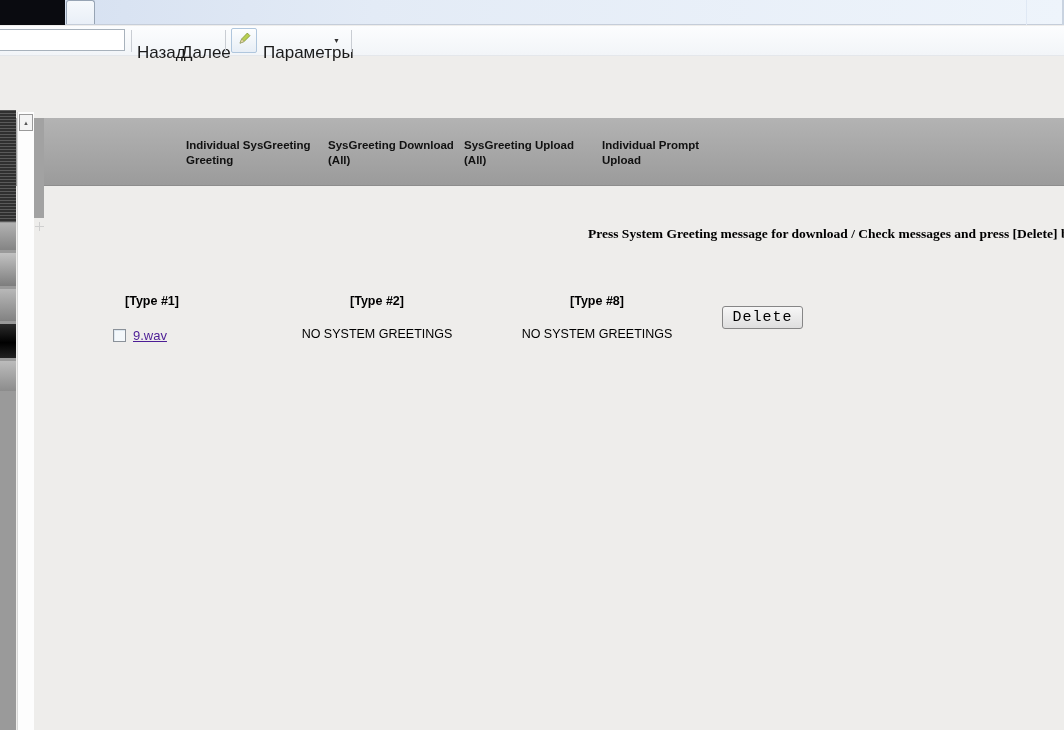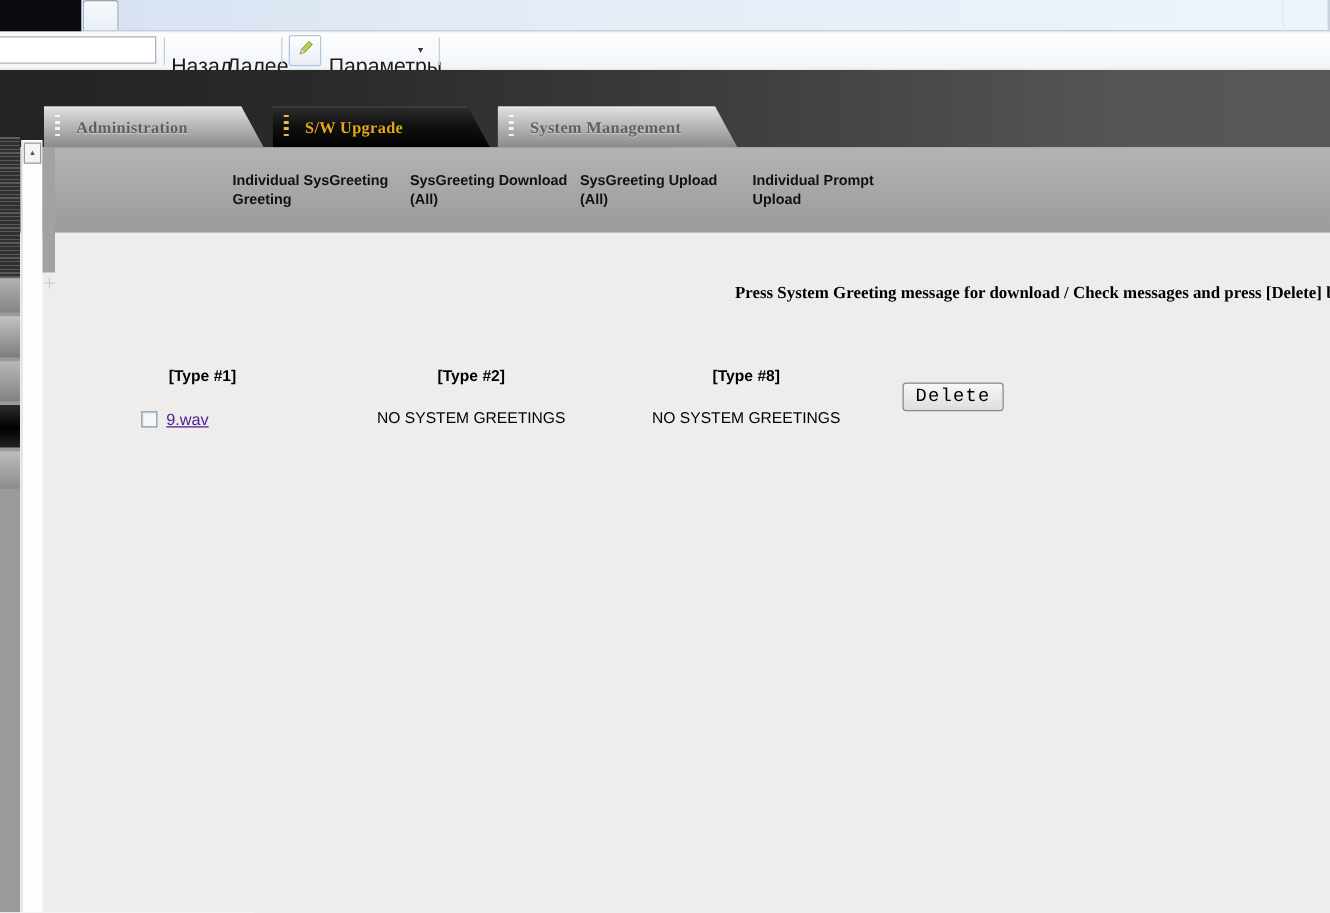--- a/index.html
+++ b/index.html
@@ -127,46 +127,32 @@
           <path d="M3.2 13 L5 8.4 L11 2.2 L13.8 5 L7.6 11.2 Z" fill="#b9cf52" stroke="#7a8f2e" stroke-width="0.8"></path>
           <path d="M3.2 13 L5 8.4 L7.6 11.2 Z" fill="#ecdfa8" stroke="#8a8a6a" stroke-width="0.5"></path>
         </svg>
       </span>
     </div>
     <div class="tlabel" style="left:259px">Параметры</div>
     <div id="dd-arrow">▼</div>
     <div class="tsep" style="left:351px"></div>
   </div>
 
-  <div id="darkband" class="abs">
-    <div id="tab-admin" class="nav-tab gray">
-      <span class="grip"></span>
-      <span class="tab-label">Administration</span>
-    </div>
-    <div id="tab-sw" class="nav-tab black">
-      <span class="grip"></span>
-      <span class="tab-label">S/W Upgrade</span>
-    </div>
-    <div id="tab-sys" class="nav-tab gray">
-      <span class="grip"></span>
-      <span class="tab-label">System Management</span>
-    </div>
-  </div>
 
   <div id="menuband" class="abs">
     <div class="menu-item" style="left:186px;width:128px">Individual SysGreeting Greeting</div>
     <div class="menu-item" style="left:328px;width:132px">SysGreeting Download (All)</div>
     <div class="menu-item" style="left:464px;width:118px">SysGreeting Upload (All)</div>
     <div class="menu-item" style="left:602px;width:108px">Individual Prompt Upload</div>
   </div>
 
   <div id="content" class="abs">
     <div id="instruction" class="abs">Press System Greeting message for download / Check messages and press [Delete] button</div>
 
-    <div class="type-header" style="left:128px">[Type #1]</div>
+    <div class="type-header" style="left:118px">[Type #1]</div>
     <div class="type-header" style="left:343px">[Type #2]</div>
     <div class="type-header" style="left:563px">[Type #8]</div>
 
     <div id="greet-checkbox" class="abs"></div>
     <a id="wav-link" class="abs">9.wav</a>
 
     <div class="nogreet" style="left:343px">NO SYSTEM GREETINGS</div>
     <div class="nogreet" style="left:563px">NO SYSTEM GREETINGS</div>
 
     <button id="delete-btn" class="abs">Delete</button>

